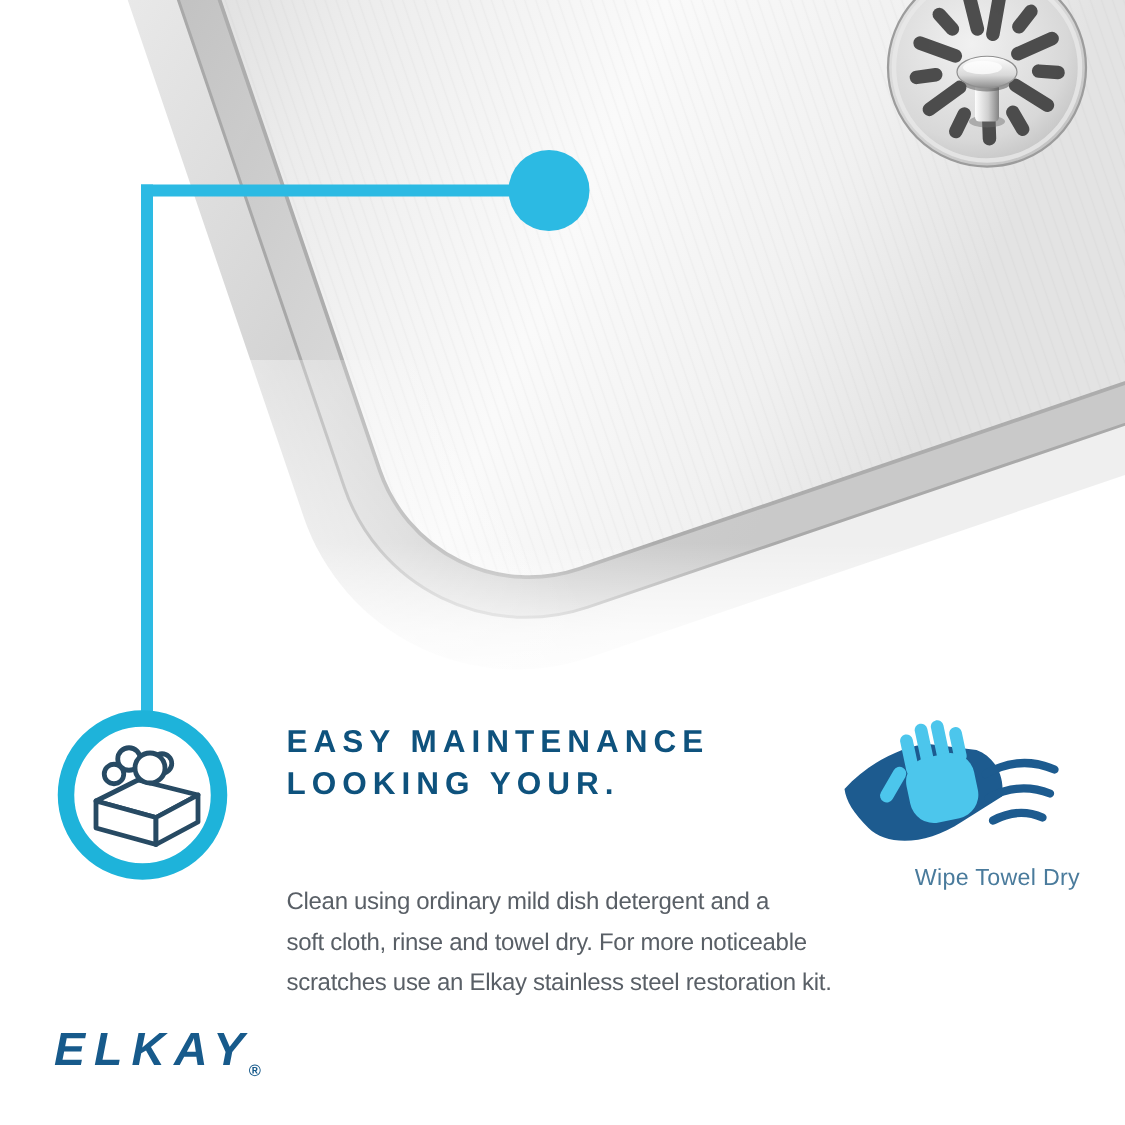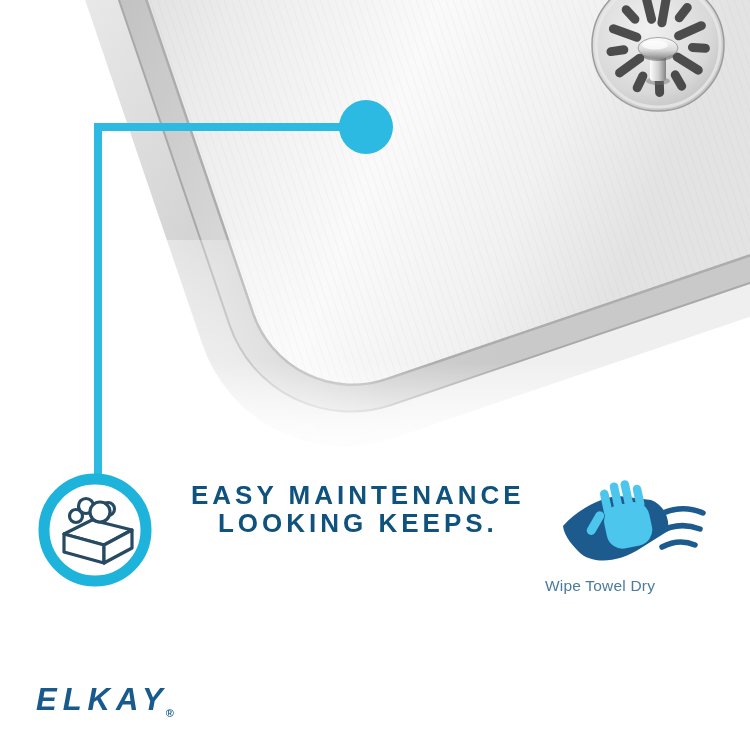--- a/index.html
+++ b/index.html
@@ -40,43 +40,42 @@
   .badge {
     position: absolute;
     left: 38px; top: 473px;
     width: 114px; height: 114px;
   }
   
   .heading {
     position: absolute;
     left: 191px; top: 481px;
     color: #0e527d;
-    font-size: 26px;
+    font-size: 21px;
     font-weight: 700;
     letter-spacing: 4px;
     line-height: 28px;
     white-space: nowrap;
-    text-align: center;
   }
   .body-copy {
     position: absolute;
     left: 191px; top: 588px;
     color: #595f66;
     font-size: 16px;
     font-weight: 400;
     letter-spacing: -0.2px;
     line-height: 27px;
     white-space: nowrap;
   }
   
   .towel-block {
     position: absolute;
     left: 545px; top: 480px;
     width: 175px; height: 130px;
-    text-align: left;
+    text-align: right;
   }
   .towel-block svg { display: block; margin: 0 auto; }
   .towel-label {
     margin-top: 2px;
     color: #4a7b9c;
     font-size: 15.5px;
     letter-spacing: 0.2px;
     white-space: nowrap;
   }
   
@@ -207,23 +206,28 @@
         <circle cx="38" cy="43" r="6.5"></circle>
         <circle cx="70" cy="36" r="6.5"></circle>
         <circle cx="48" cy="33" r="7.5"></circle>
         <circle cx="62" cy="39" r="10"></circle>
       </g>
     </svg>
   </div>
 
   <div class="heading">
     <div>EASY MAINTENANCE</div>
-    <div>LOOKING KEEPS.</div>
-  </div>
-
+    <div>LOOKING YOUR.</div>
+  </div>
+
+  <div class="body-copy">
+    <div>Clean using ordinary mild dish detergent and a</div>
+    <div>soft cloth, rinse and towel dry. For more noticeable</div>
+    <div>scratches use an Elkay stainless steel restoration kit.</div>
+  </div>
 
   <div class="towel-block">
     <svg viewBox="0 0 175 95" width="175" height="95" aria-hidden="true">
 
       <path d="M18 46 C34 28 58 17 74 16 L106 20 C119 25 125 38 123 51 L96 68 C72 84 46 84 34 72 C24 62 19 54 18 46 Z" fill="#1d5b8f"></path>
 
       <g fill="none" stroke="#1d5b8f" stroke-width="5.5" stroke-linecap="round">
         <path d="M112 36 q 23 -13 46 -3"></path>
         <path d="M114 52 q 20 -11 41 -3"></path>
         <path d="M117 67 q 17 -9 33 -2"></path>

